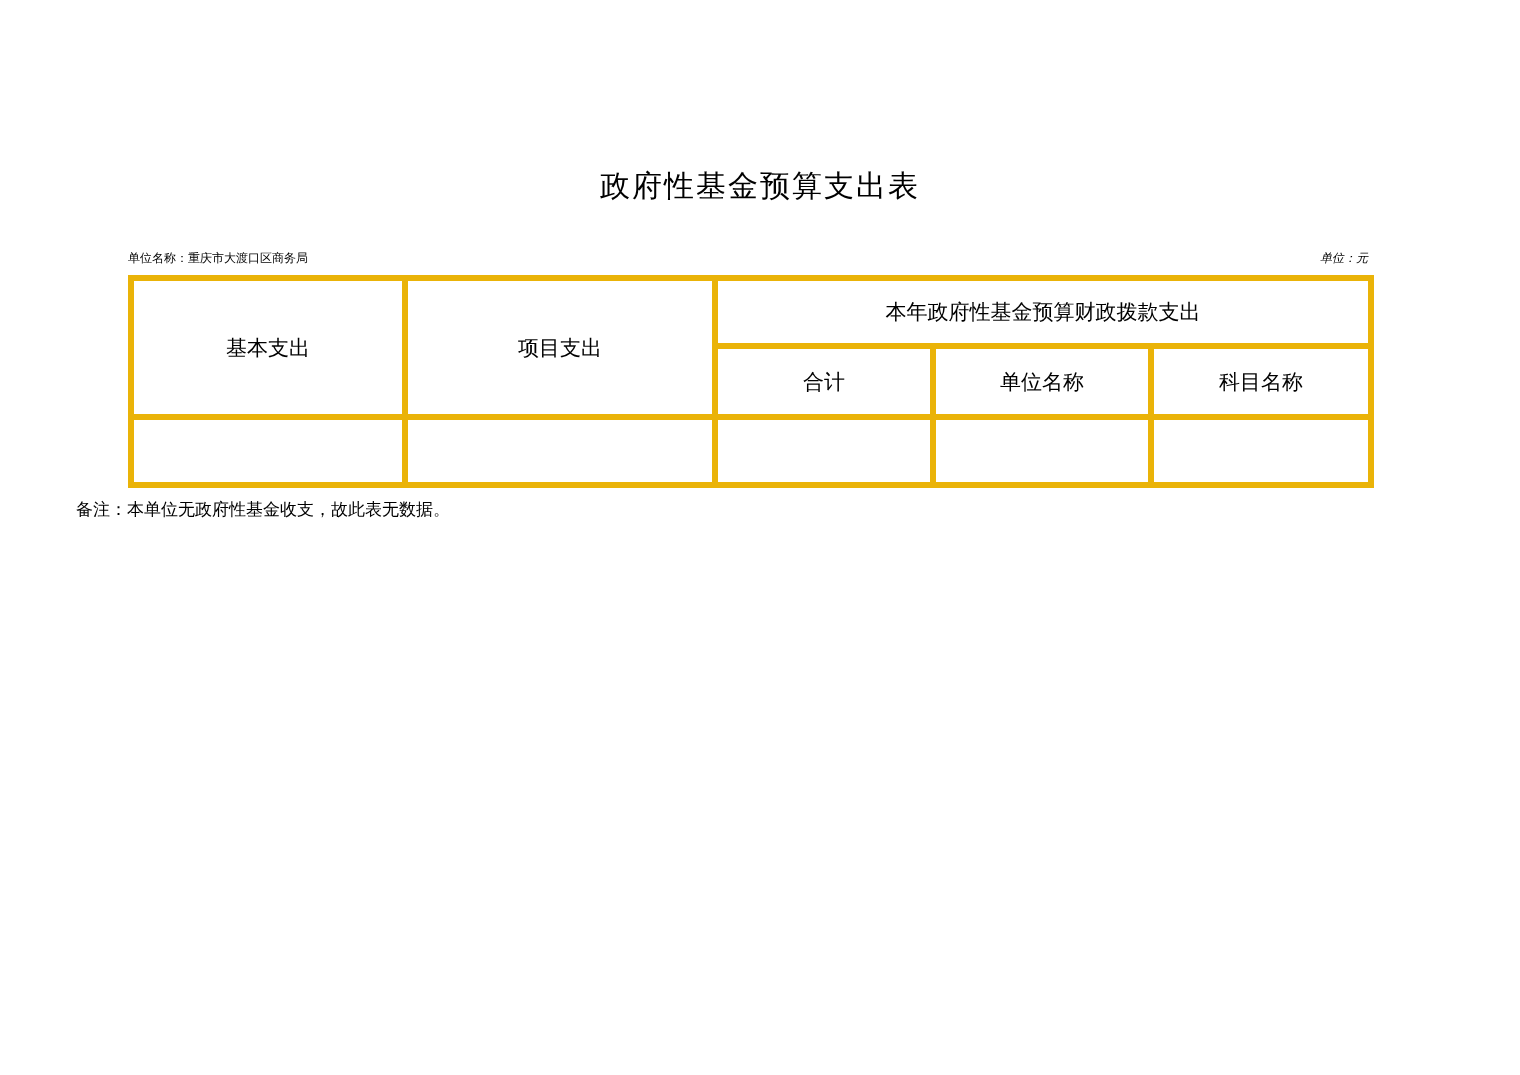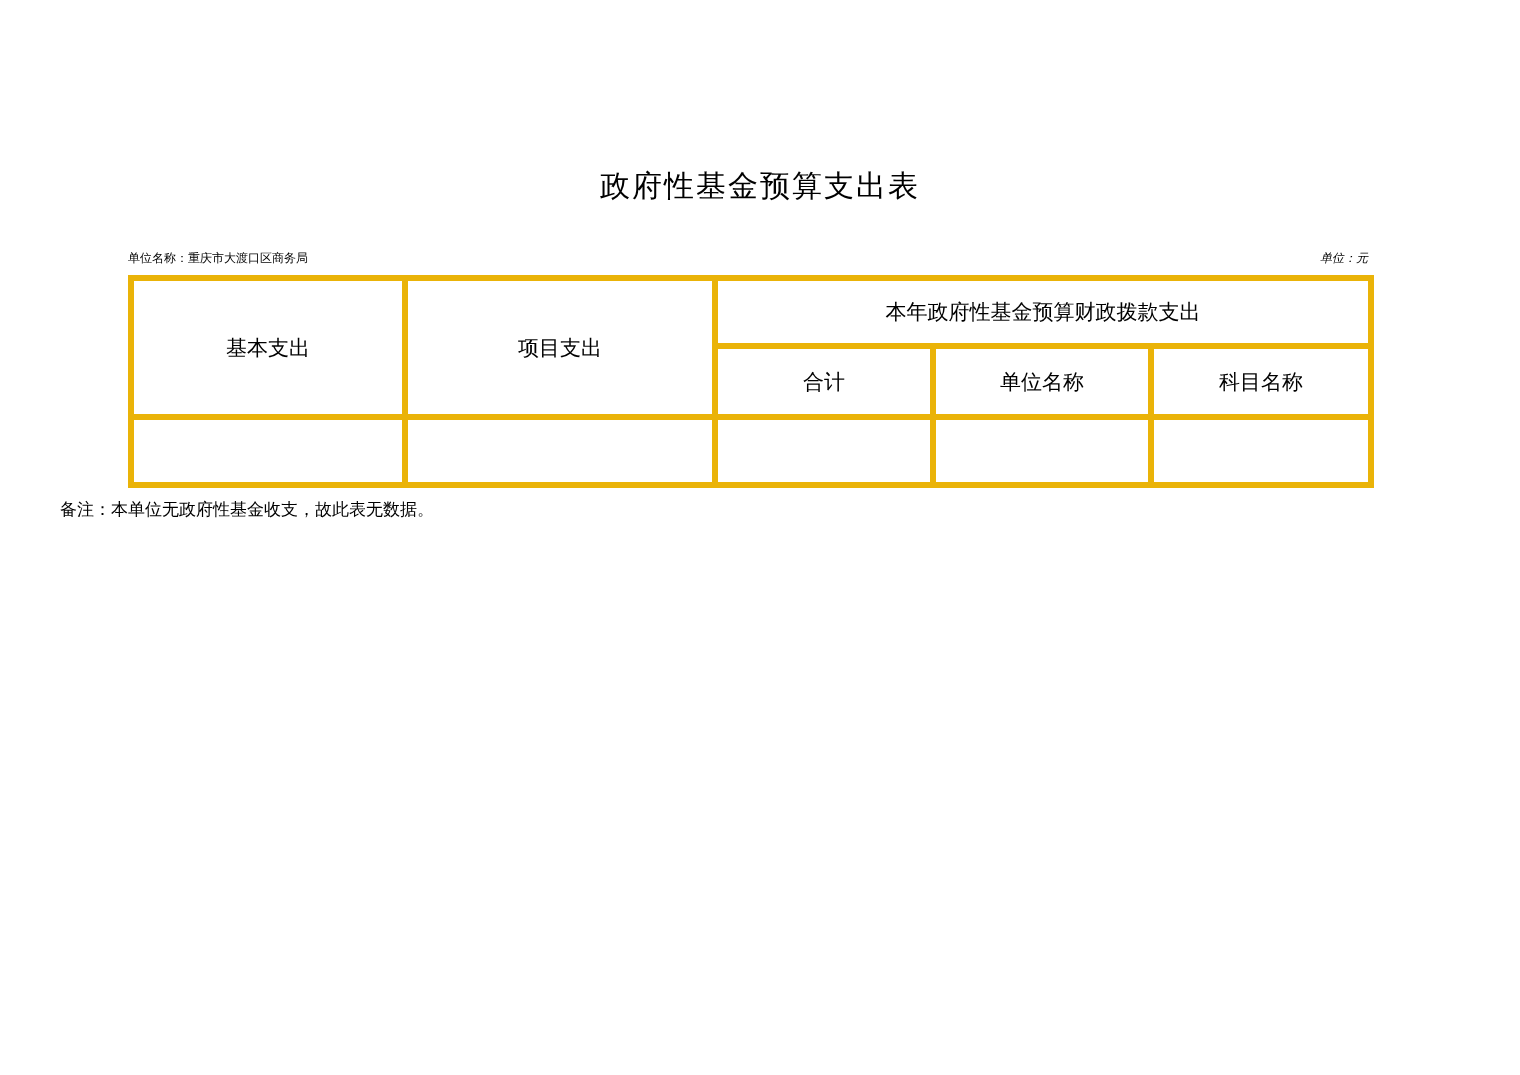--- a/index.html
+++ b/index.html
@@ -71,21 +71,21 @@
   }
   .h-empty {
     height: 62px;
   }
   .col-code { width: 274px; }
   .col-name { width: 310px; }
   .col-total { width: 218px; }
   .col-basic { width: 218px; }
   .col-project { width: 220px; }
   .note {
-    margin-left: 60px;
+    margin-left: 76px;
     margin-top: 10px;
     font-size: 17px;
   }
 </style>
 </head>
 <body>
 
 <div class="page">
 
   <div class="doc-title">政府性基金预算支出表</div>

